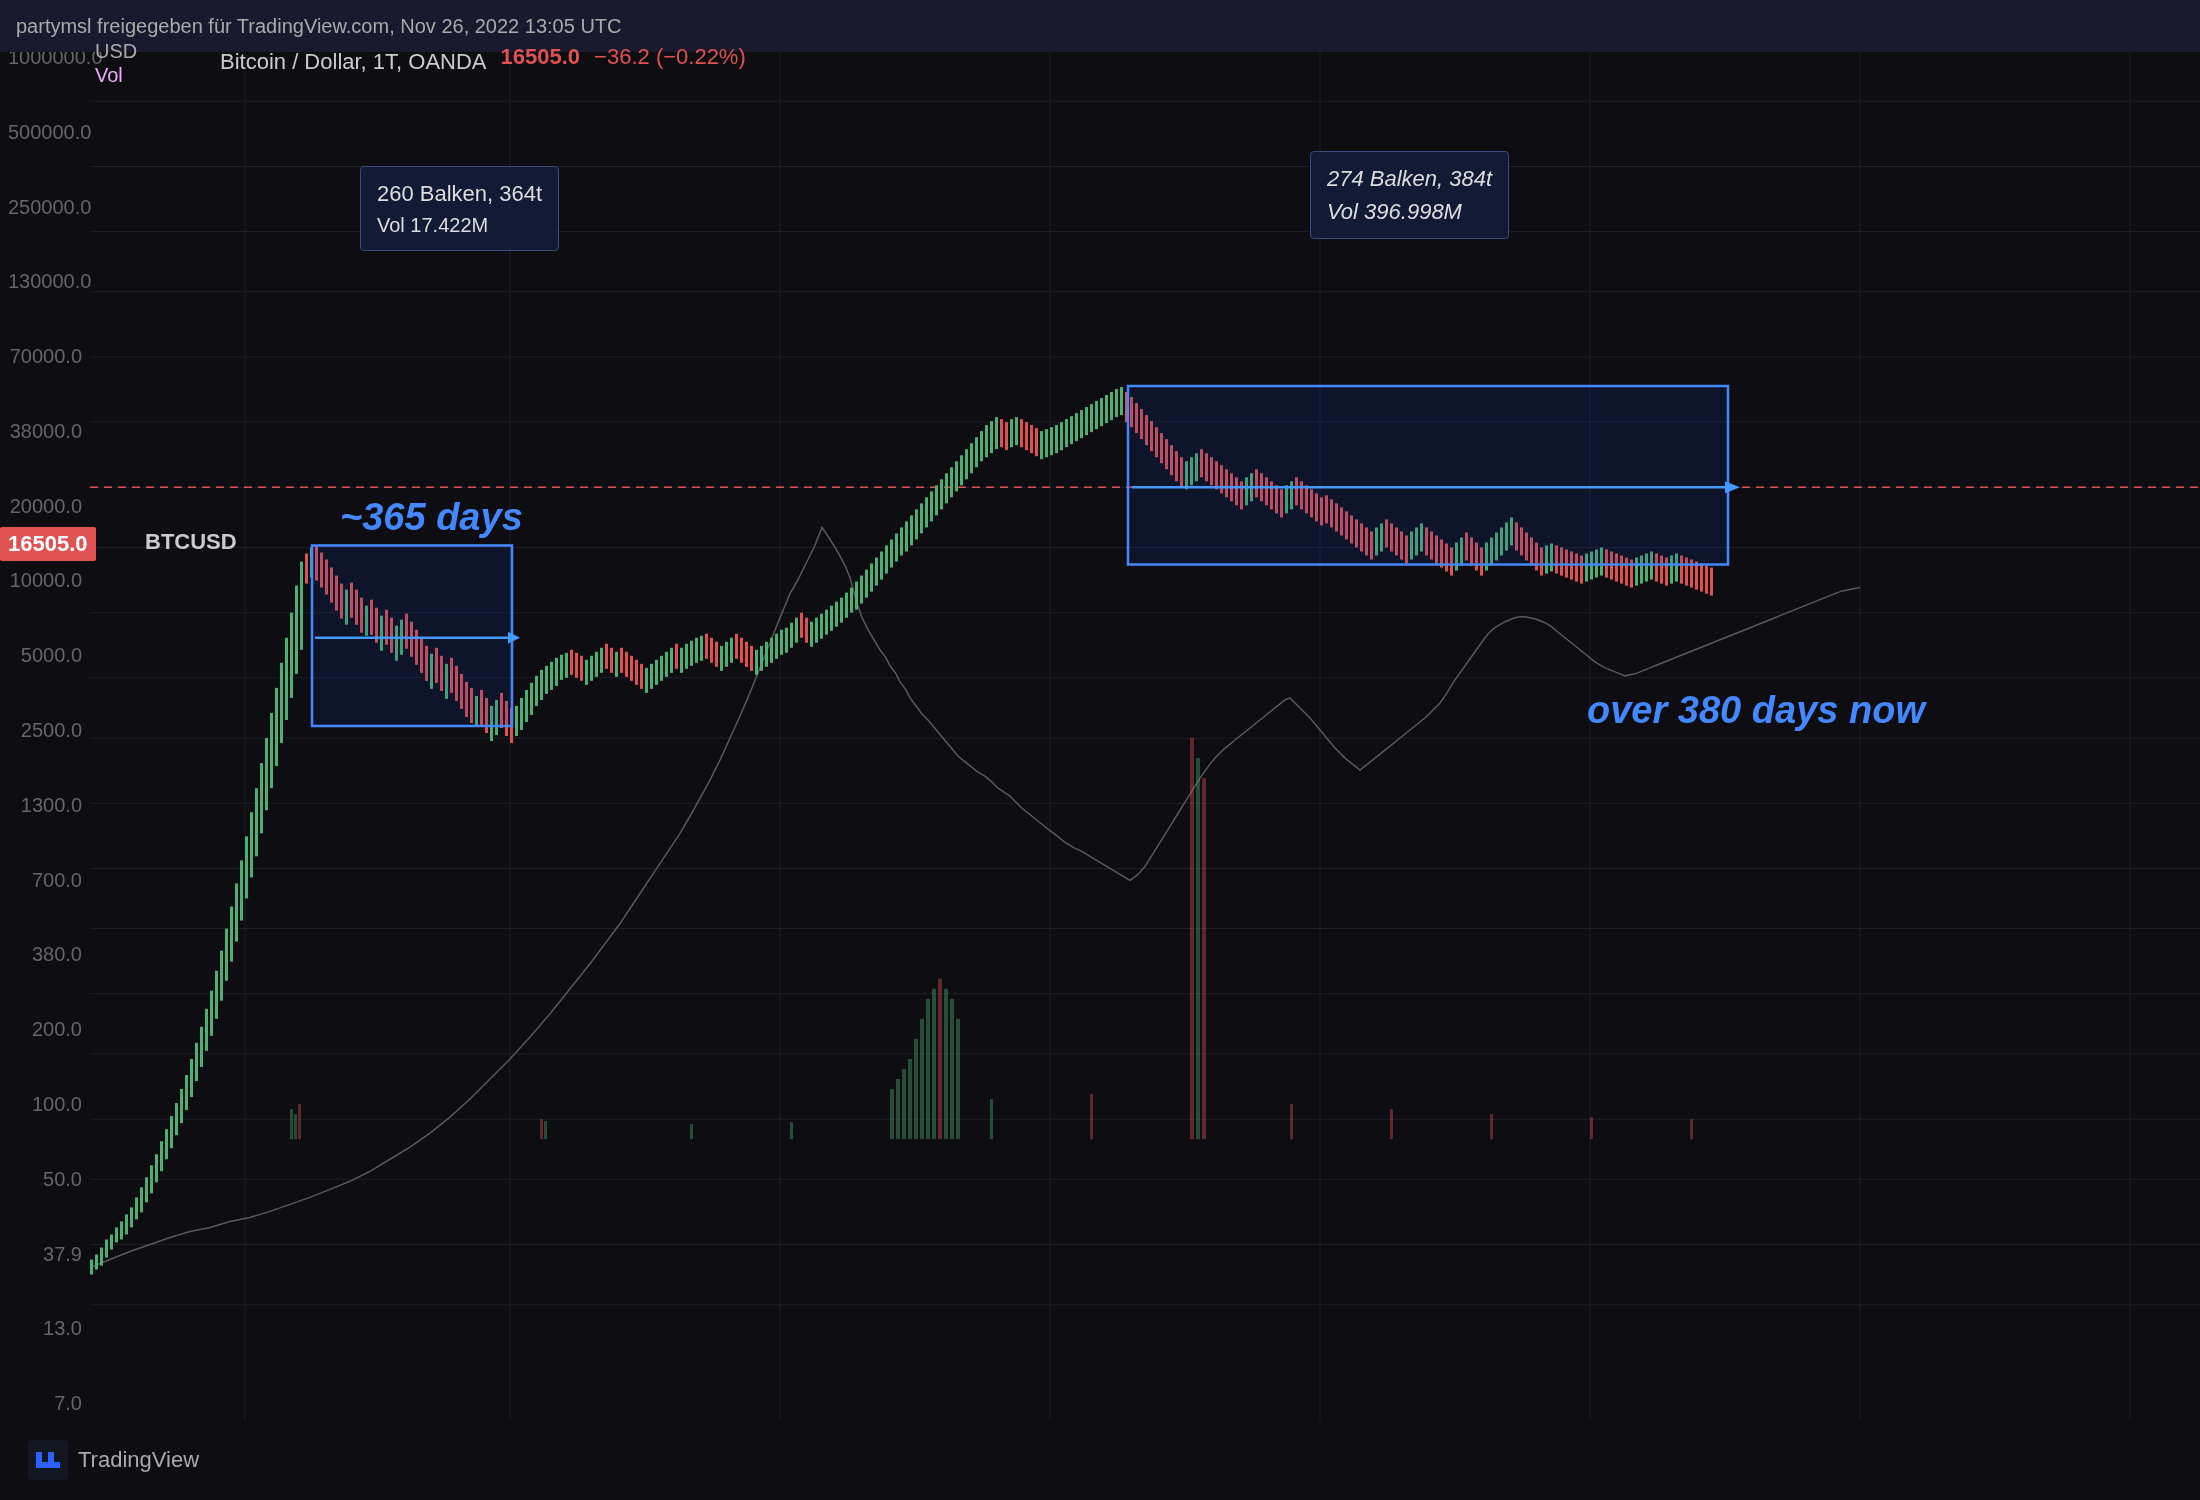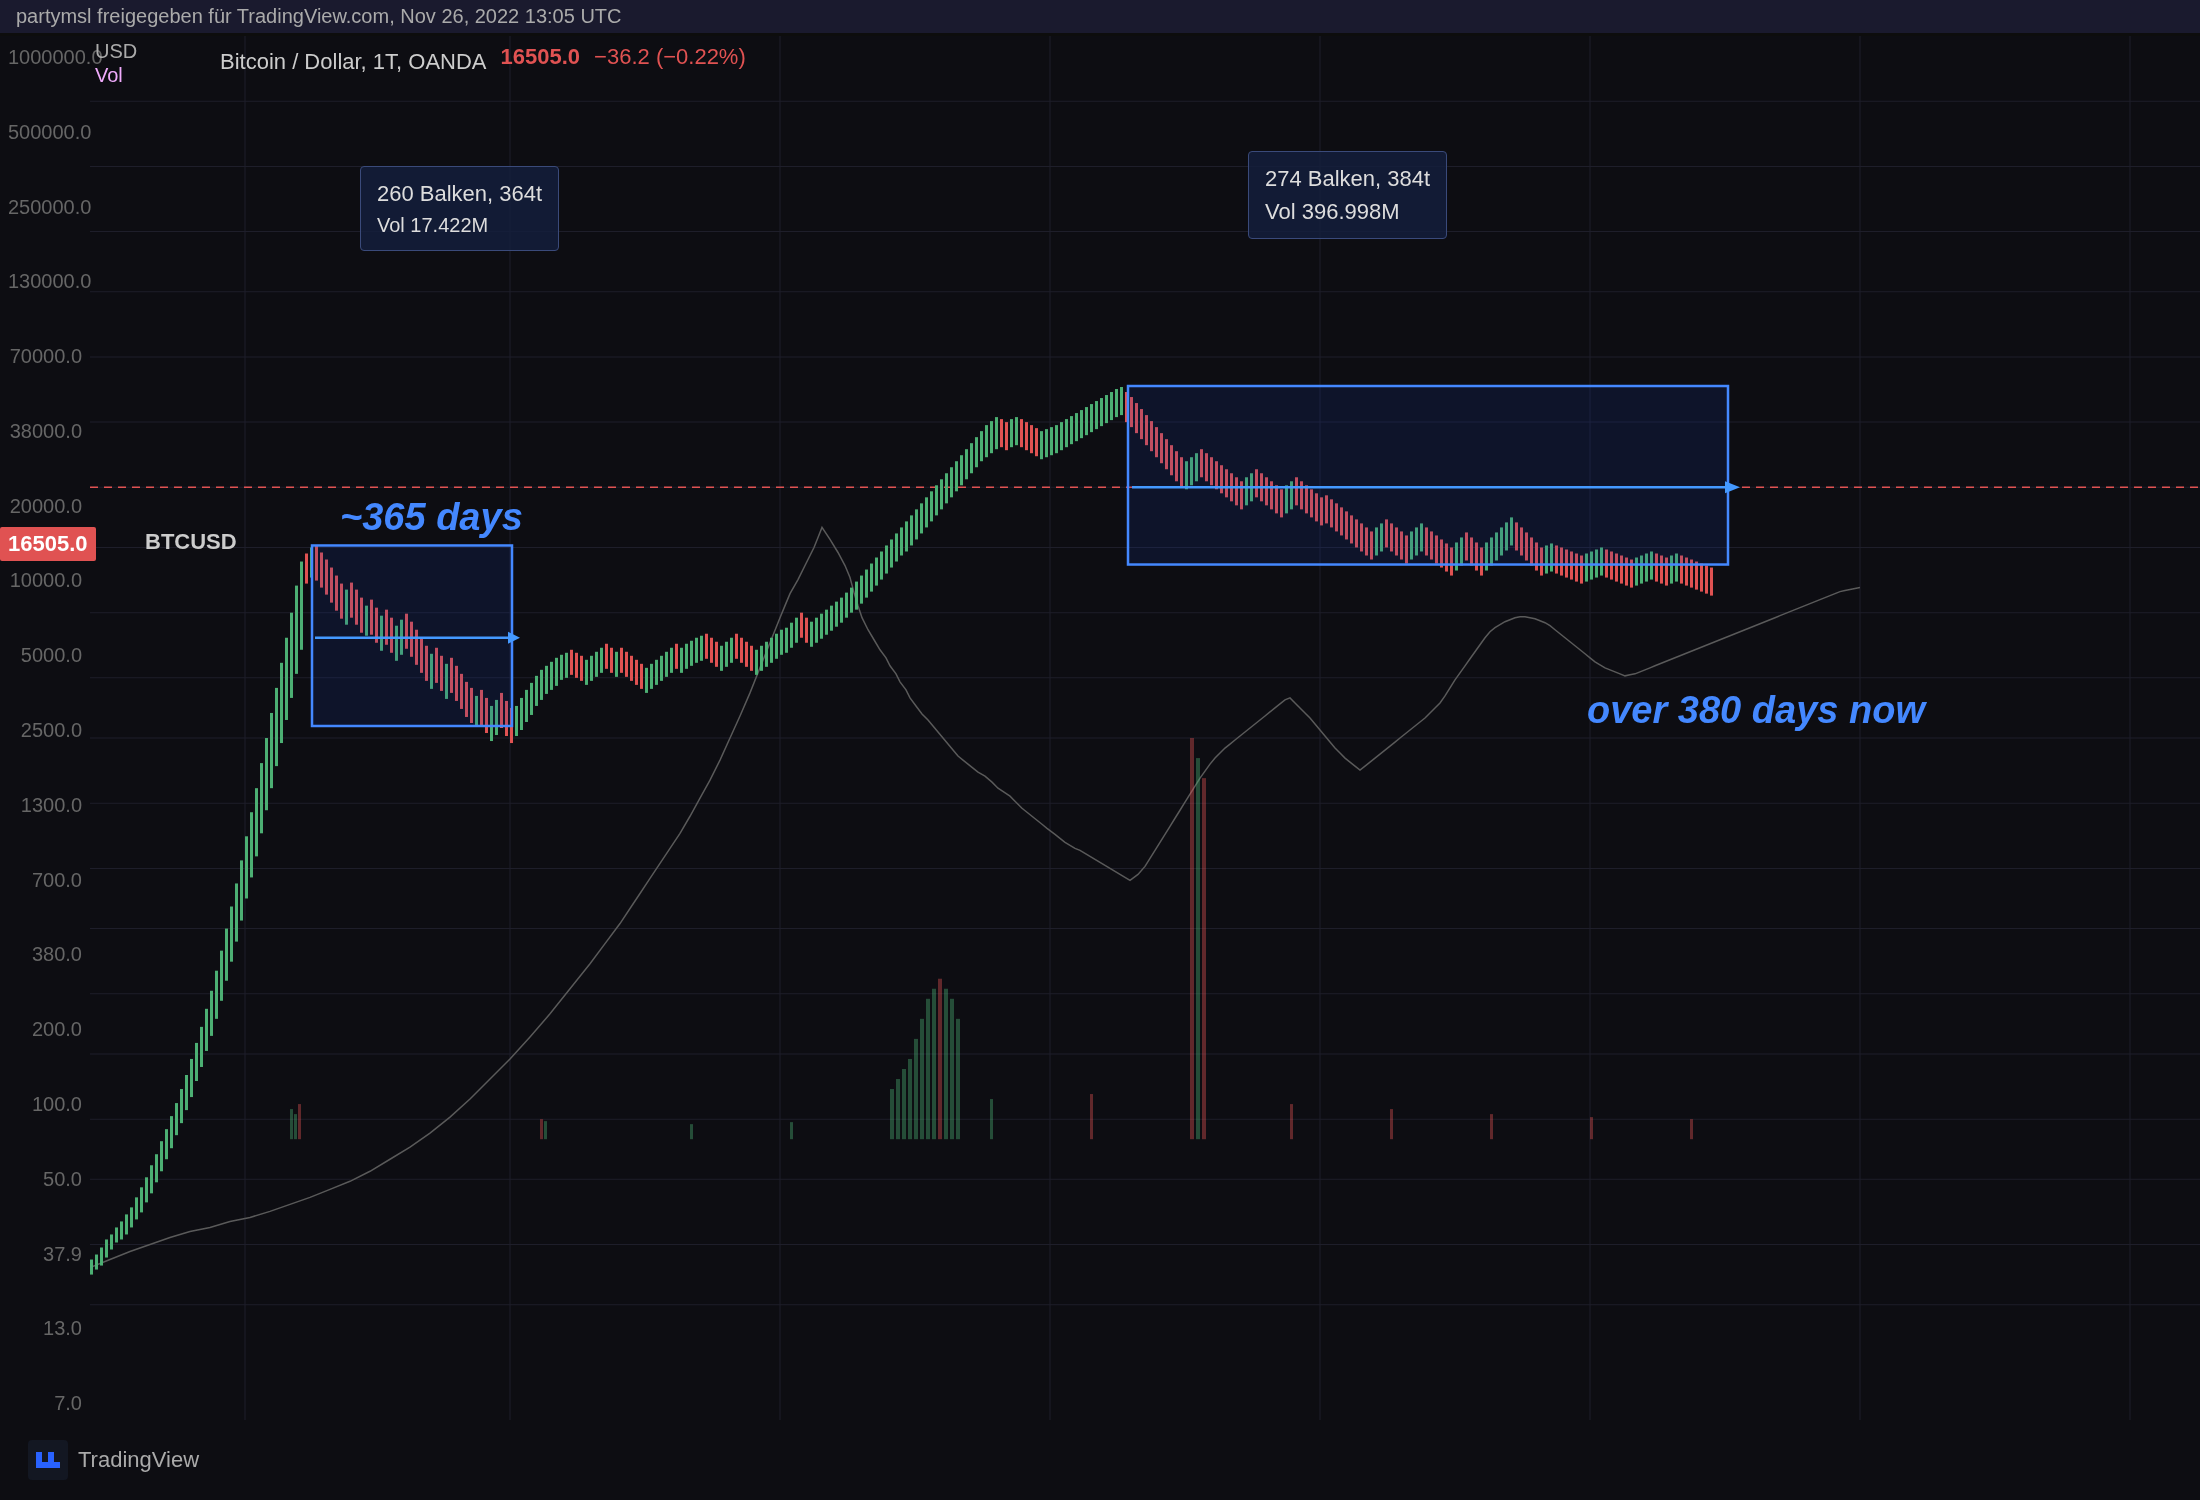--- a/index.html
+++ b/index.html
@@ -8,21 +8,21 @@
       height: 1500px;
       background: #0d0d0d;
       font-family: 'Arial', sans-serif;
       overflow: hidden;
       position: relative;
     }
 
     #top-bar {
       position: absolute;
       top: 0; left: 0; right: 0;
-      height: 33px;
+      height: 52px;
       background: #1a1a2e;
       display: flex;
       align-items: center;
       padding: 0 16px;
       z-index: 10;
     }
 
     #chart-container {
       position: absolute;
       top: 36px;
@@ -705,21 +705,21 @@
 
   <div class="btcusd-label" style="top: 493.357px; left: 145px; font-size: 22px; color: rgb(204, 204, 204);">BTCUSD</div>
 
   <div class="annotation-box" style="top: 130px; left: 360px;">
     <div style="font-size:22px; color:#ddd;">260 Balken, 364t</div>
     <div style="font-size:20px; color:#ddd;">Vol 17.422M</div>
   </div>
 
   <div class="annotation-text" style="top: 460px; left: 340px; font-size:38px;">~365 days</div>
 
-  <div class="annotation-box" style="top: 115px; left: 1248px;">
+  <div class="annotation-box" style="top: 115px; left: 1310px; font-style: italic;">
     <div style="font-size:22px; color:#ddd;">274 Balken, 384t</div>
     <div style="font-size:22px; color:#ddd;">Vol 396.998M</div>
   </div>
 
   <div class="annotation-text" style="top: 653px; left: 1587px; font-size:38px;">over 380 days now</div>
 
   <div class="x-axis" style="bottom:20px; left:90px;">
     <span class="x-label">2017</span>
     <span class="x-label">2018</span>
     <span class="x-label">2019</span>

